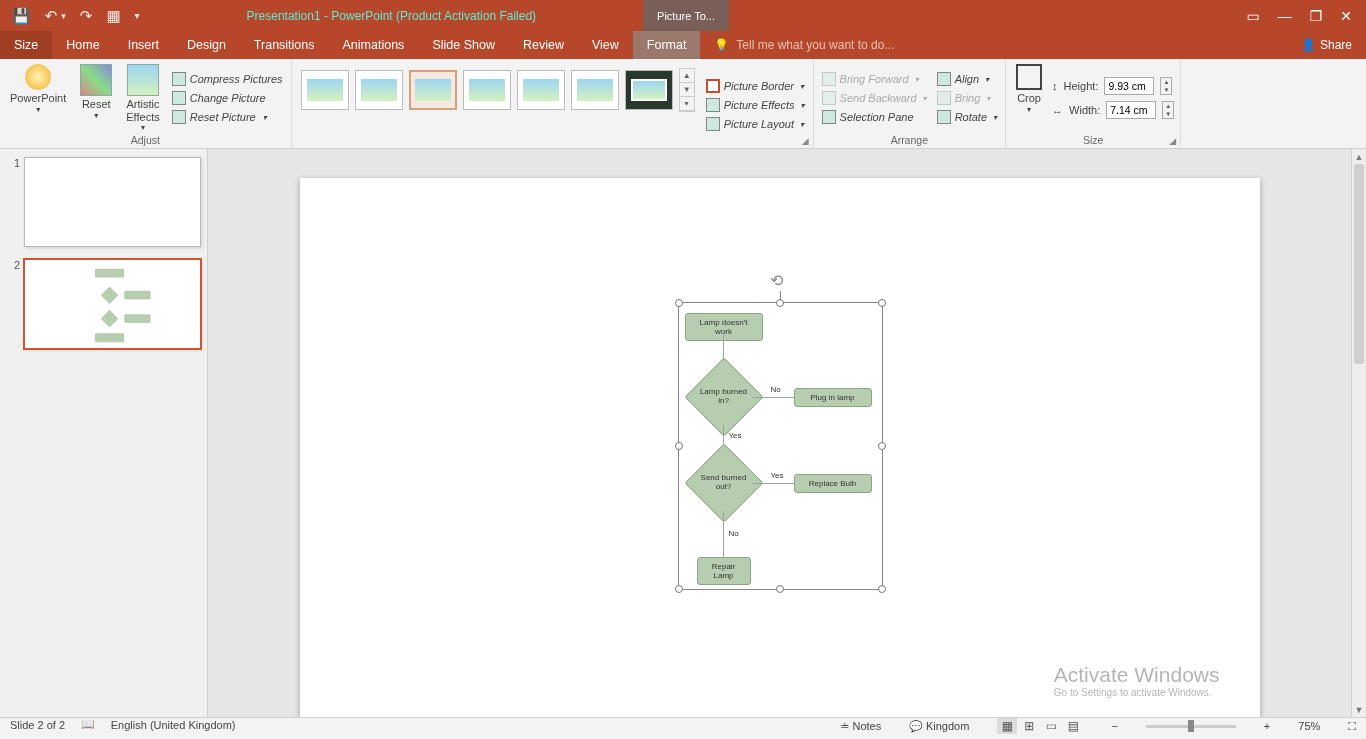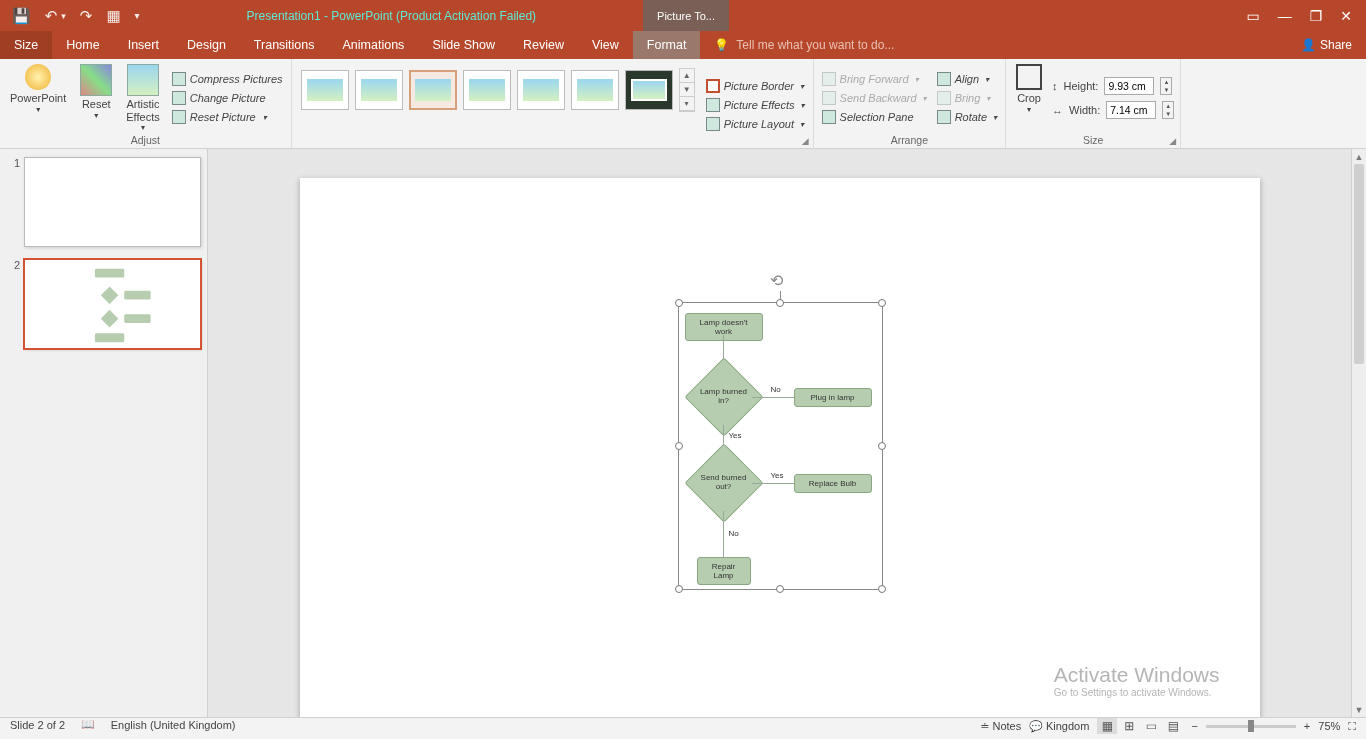--- a/index.html
+++ b/index.html
@@ -71,21 +71,21 @@
 .fline { position: absolute; background: #9aa89a; }
 .flabel { position: absolute; font-size: 8px; color: #333; }
 
 .activate { position: absolute; right: 40px; bottom: 20px; color: #b5b5b5; text-align: left; }
 .activate h3 { font-weight: 400; font-size: 21px; }
 .activate p { font-size: 10px; }
 
 
 .status { position: absolute; bottom: 0; left: 0; right: 0; height: 22px; background: #f3f3f3; border-top: 1px solid #d0d0d0; display: flex; align-items: flex-start; font-size: 11px; color: #444; padding: 0 10px; }
 .status-left { display: flex; gap: 16px; align-items: center; }
-.status-right { margin-left: auto; display: flex; align-items: center; gap: 8px; }
+.status-right { margin-left: auto; display: flex; align-items: center; gap: 28px; }
 .zoom-track { width: 90px; height: 3px; background: #ccc; position: relative; }
 .zoom-thumb { width: 6px; height: 12px; background: #888; position: absolute; top: -5px; left: 42px; }
 .view-btns { display: flex; gap: 2px; }
 .view-btns span { width: 20px; height: 16px; border: 1px solid transparent; display: flex; align-items: center; justify-content: center; color: #555; cursor: pointer; font-size: 12px; }
 .view-btns span.active { background: #dcdcdc; }
 
 .vscroll { width: 15px; background: #eee; border-left: 1px solid #d0d0d0; position: relative; }
 .vscroll .arrow { height: 15px; display:flex; align-items:center; justify-content:center; font-size:9px; color:#777; }
 .vscroll .sthumb { position: absolute; top: 15px; left: 2px; right: 2px; height: 200px; background: #cfcfcf; border-radius: 2px; }
 

